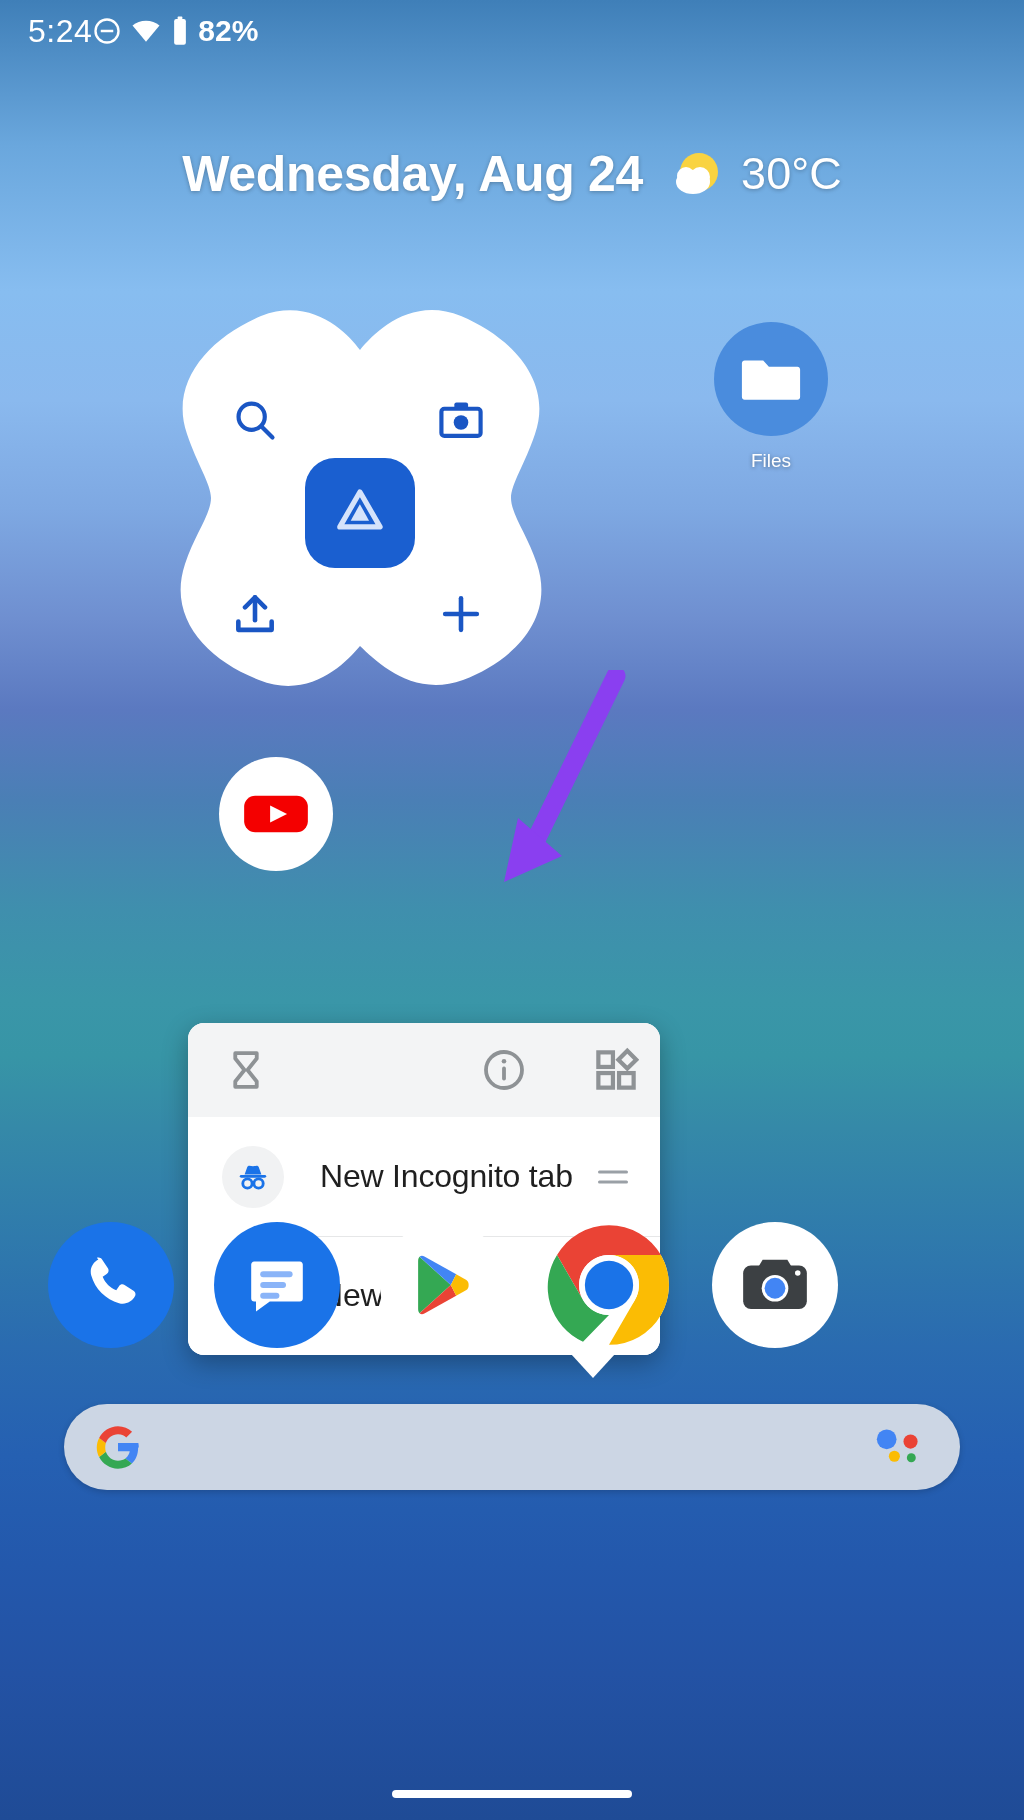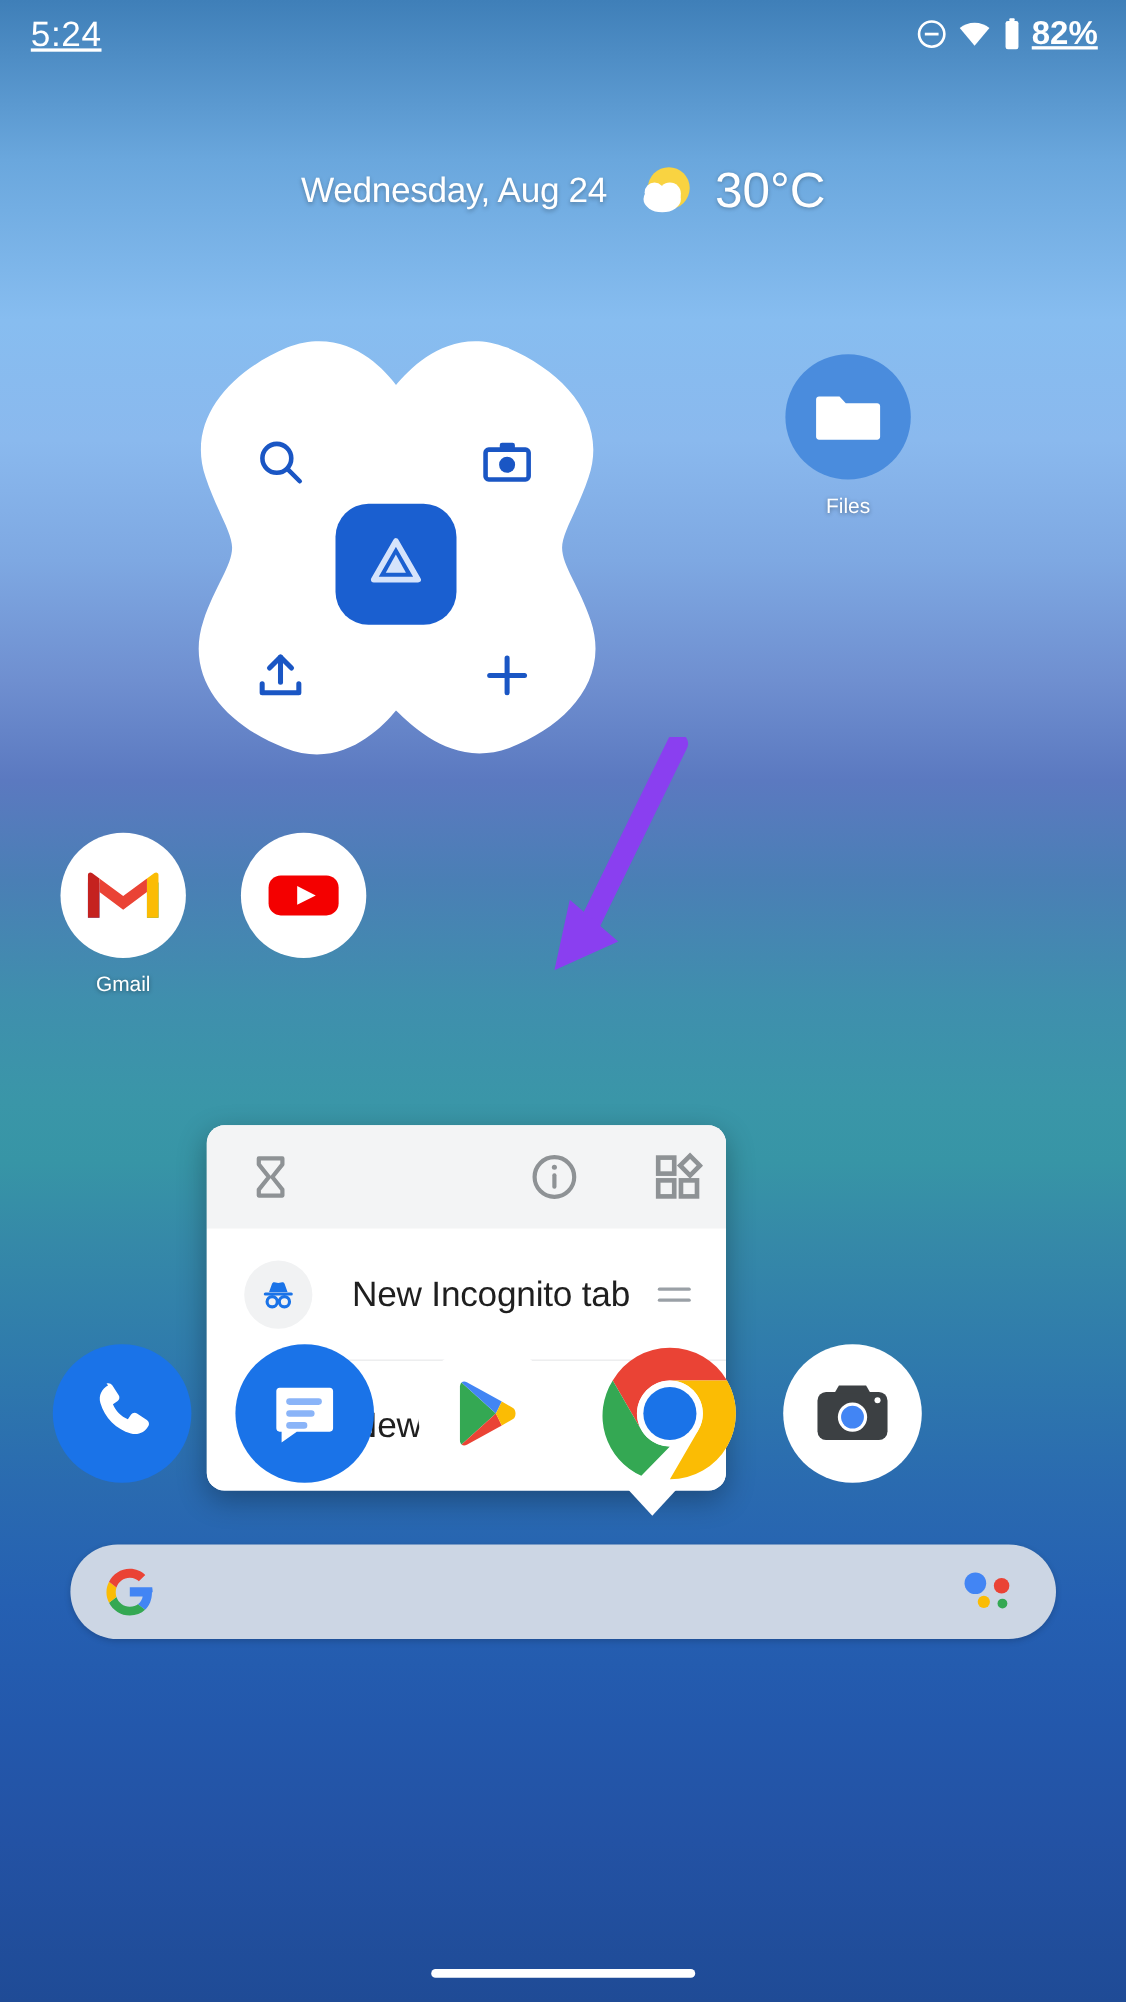--- a/index.html
+++ b/index.html
@@ -30,37 +30,36 @@
         #2560b2 80%,
         #2358ac 86%,
         #2352a4 92%,
         #1f4b96 100%);
     overflow:hidden;
   }
 
   
   .statusbar {
     position:absolute; top:0; left:0; right:0; height:62px;
-    display:flex; align-items:center; justify-content:space-between;
+    display:flex; align-items:center; 
     padding:0 26px 0 28px;
     color:#fff;
-    text-decoration:underline;
   }
   .status-time { font-size:32px; font-weight:400; letter-spacing:.5px; }
   .status-icons { display:flex; align-items:center; gap:8px; }
   .status-pct { font-size:30px; font-weight:700; letter-spacing:0px; }
 
   
   .datewidget {
     position:absolute; top:145px; left:0; right:0;
     display:flex; align-items:center; justify-content:center; gap:26px;
     color:#fff;
     text-shadow:0 1px 4px rgba(0,0,0,.28);
   }
-  .date-text { font-size:32px; font-weight:400; letter-spacing:-.3px; }
+  .date-text { font-size:50px; font-weight:700; letter-spacing:-.3px; }
   .weather-wrap { display:flex; align-items:center; gap:16px; }
   .temp-text { font-size:45px; font-weight:400; }
 
   
   .blob-widget {
     position:absolute; left:163px; top:308px; width:395px; height:380px;
   }
   .blob-widget svg.blobshape { position:absolute; inset:0; }
   .blob-icon {
     position:absolute; width:56px; height:56px;
@@ -260,33 +259,20 @@
 
   <div class="app" id="app-files">
     <div class="app-circle" style="background:#4a8cdd;">
       <svg width="72" height="72" viewBox="0 0 24 24">
         <path d="M3.2 5.8h6.2l1.9 2.1h9.5c.5 0 .9.4.9.9v9.2c0 .5-.4.9-.9.9H3.2c-.5 0-.9-.4-.9-.9V6.7c0-.5.4-.9.9-.9z" fill="#ffffff"></path>
       </svg>
     </div>
     <div class="app-label">Files</div>
   </div>
 
-  <div class="app" id="app-gmail">
-    <div class="app-circle" style="background:#ffffff;">
-      <svg width="74" height="74" viewBox="0 0 24 18">
-        <path d="M1.6 3.2 L1.6 15.6 L5 15.6 L5 7.2 L12 12 L19 7.2 L19 15.6 L22.4 15.6 L22.4 3.2" fill="none"></path>
-        <path d="M1.6 15.6 V5.2 L5 5.2 V15.6Z" fill="#4285f4"></path>
-        <path d="M19 15.6 V5.2 L22.4 5.2 V15.6Z" fill="#34a853"></path>
-        <path d="M1.6 5.2 L1.6 2.9 C1.6 2.3 2.3 2.0 2.8 2.4 L5 4.0 V15.6 H1.6Z" fill="#c5221f"></path>
-        <path d="M22.4 5.2 V2.9 C22.4 2.3 21.7 2.0 21.2 2.4 L19 4.0 V15.6 H22.4Z" fill="#fbbc04"></path>
-        <path d="M5 4.0 L12 9.2 L19 4.0 L19 8.0 L12 13.2 L5 8.0 Z" fill="#ea4335"></path>
-      </svg>
-    </div>
-    <div class="app-label">Gmail</div>
-  </div>
 
   <div class="app" id="app-youtube">
     <div class="app-circle" style="background:#ffffff;">
       <svg width="78" height="78" viewBox="0 0 24 24">
         <rect x="2.2" y="6.4" width="19.6" height="11.2" rx="3.4" fill="#f40000"></rect>
         <path d="M10.2 9.4 L15.4 12 L10.2 14.6 Z" fill="#ffffff"></path>
       </svg>
     </div>
     <div class="app-label"></div>
   </div>

